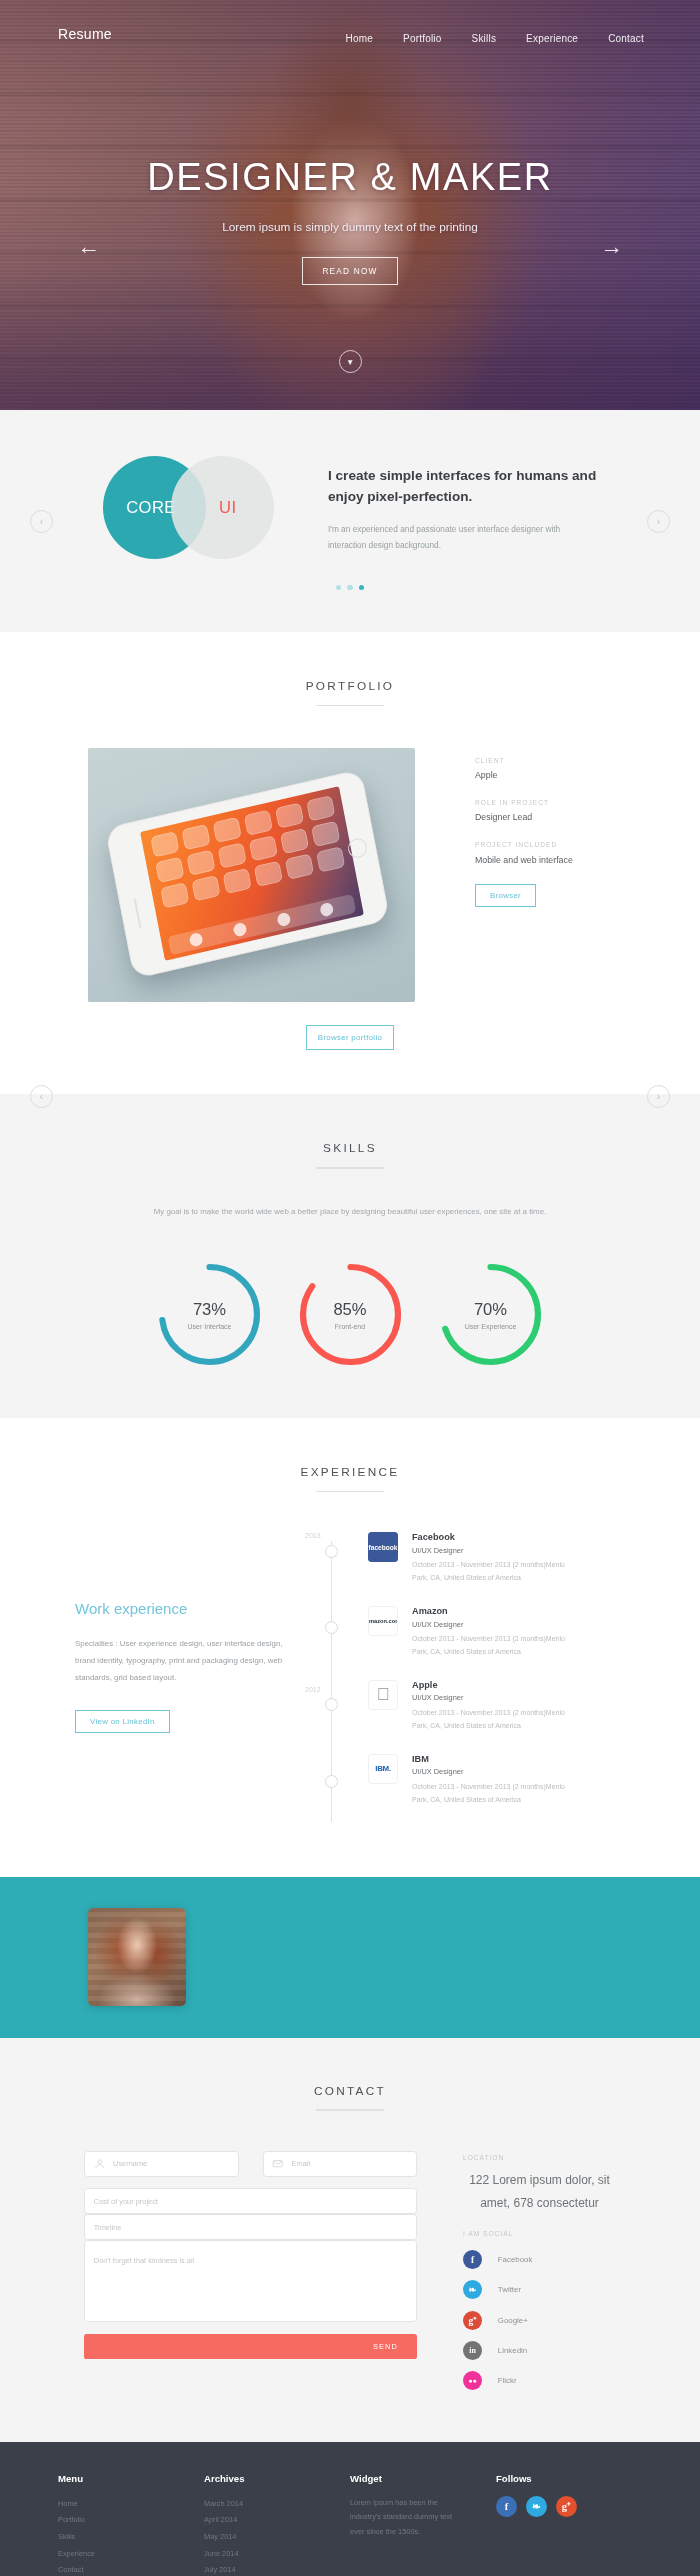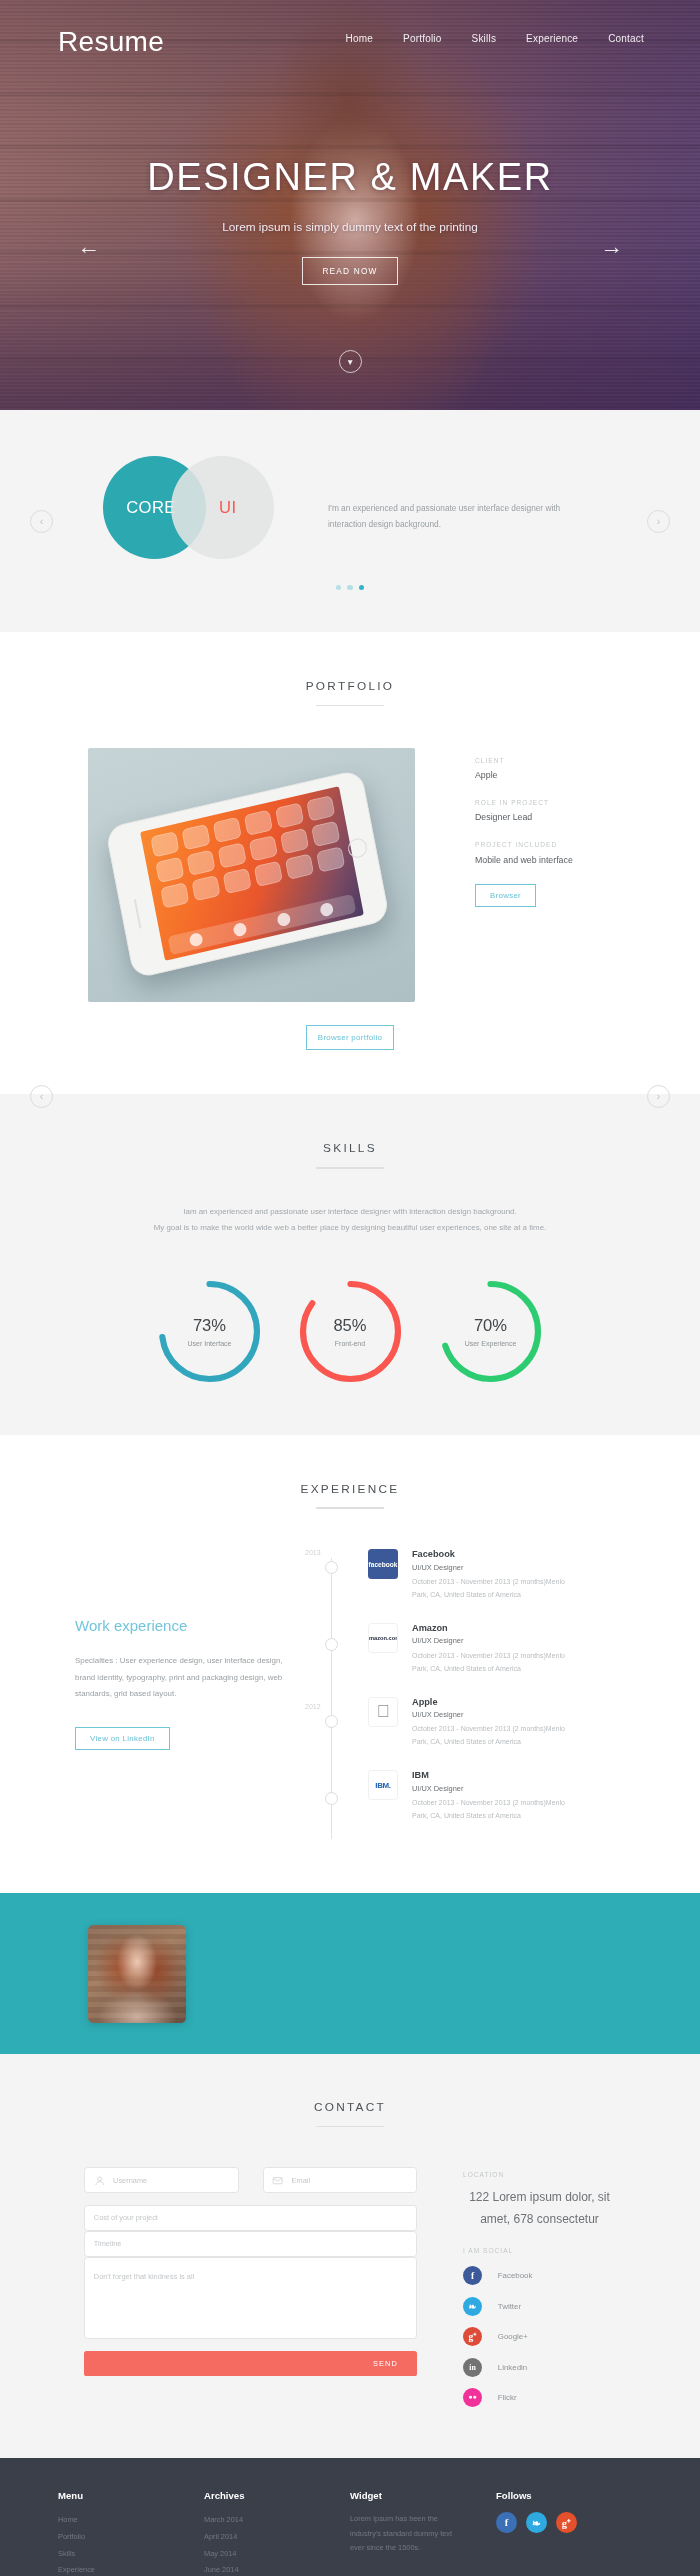--- a/index.html
+++ b/index.html
@@ -39,21 +39,21 @@
     opacity: .75;
   }
   .hero-overlay {
     position: absolute; left:0; top:0; width:100%; height:100%;
     background: linear-gradient(180deg, rgba(88,48,82,0.22) 0%, rgba(90,55,85,0.10) 45%, rgba(72,45,90,0.40) 100%);
   }
   .hero-inner { position: relative; z-index: 4; height: 100%; }
 
   .brand {
     position: absolute; left: 58px; top: 26px;
-    font-size: 28px; color: #fff; letter-spacing: 0.3px; font-weight: 400;
+    font-size: 14px; color: #fff; letter-spacing: 0.3px; font-weight: 400;
   }
   .nav {
     position: absolute; right: 56px; top: 33px;
     display: flex; gap: 30px;
   }
   .nav a {
     color: #f2eef2; font-size: 10px; text-decoration: none; letter-spacing: 0.2px;
   }
   .hero-center {
     position: absolute; left: 0; right: 0; top: 156px; text-align: center;
@@ -356,20 +356,21 @@
     <div class="about-row">
       <div class="venn">
         <div class="c1">
           <span class="lbl1">CORE</span>
         </div>
         <div class="c2">
           <span class="lbl2">UI</span>
         </div>
       </div>
       <div class="about-text">
+        <div class="about-head">I create simple interfaces for humans and enjoy pixel-perfection.</div>
         <div class="about-body">I'm an experienced and passionate user interface designer with interaction design background.</div>
       </div>
     </div>
 
     <div class="dots">
       <i></i>
       <i></i>
       <i class="on"></i>
     </div>
   </section>
@@ -441,21 +442,20 @@
     </div>
   </section>
 
   <section class="skills">
     <div class="sec-title">
       <h2>SKILLS</h2>
       <div class="rule"></div>
     </div>
 
     <div class="skills-intro">
-      <div>Iam an experienced and passionate user interface designer with interaction design background.</div>
       <div>My goal is to make the world wide web a better place by designing beautiful user experiences, one site at a time.</div>
     </div>
 
     <div class="rings">
       <div class="ring">
         <svg width="109" height="109" viewBox="0 0 124 124">
           <circle cx="62" cy="62" r="54" fill="none" stroke="#f4f4f4" stroke-width="7"></circle>
           <circle class="arc" cx="62" cy="62" r="54" fill="none" stroke="#31a6bd" stroke-width="7" stroke-linecap="round" stroke-dasharray="247.68316480901927 339.29200658769764"></circle>
         </svg>
         <div class="rtxt">

